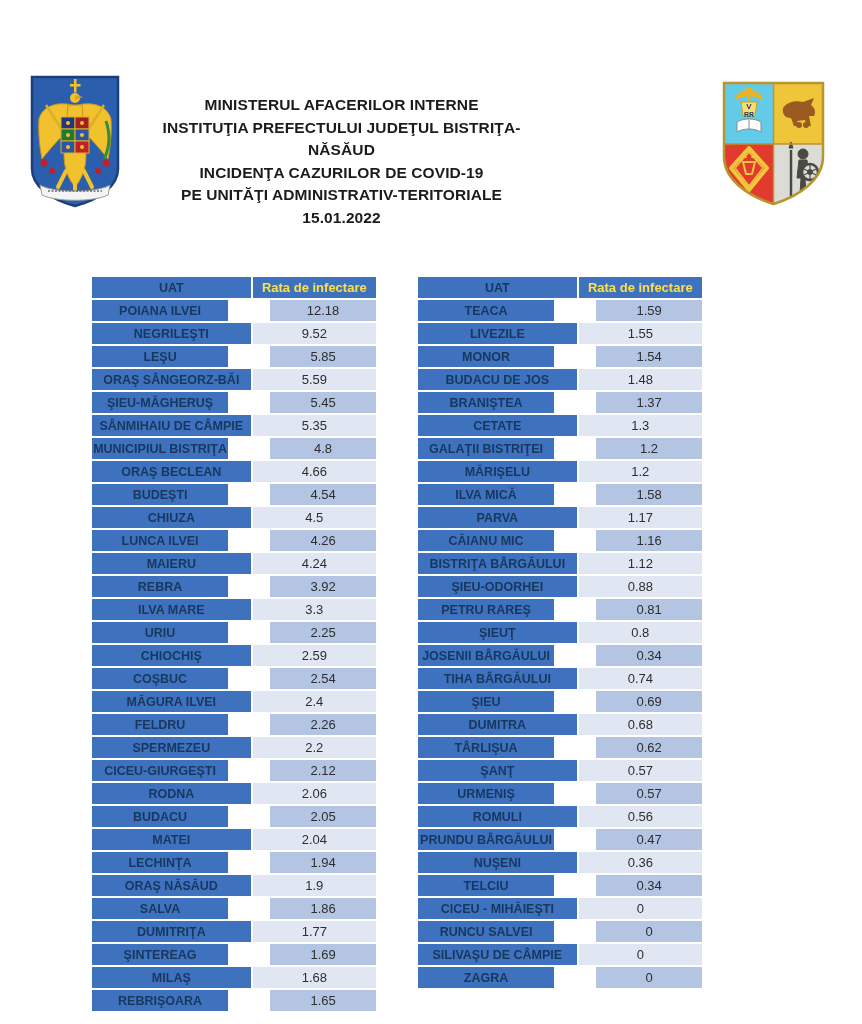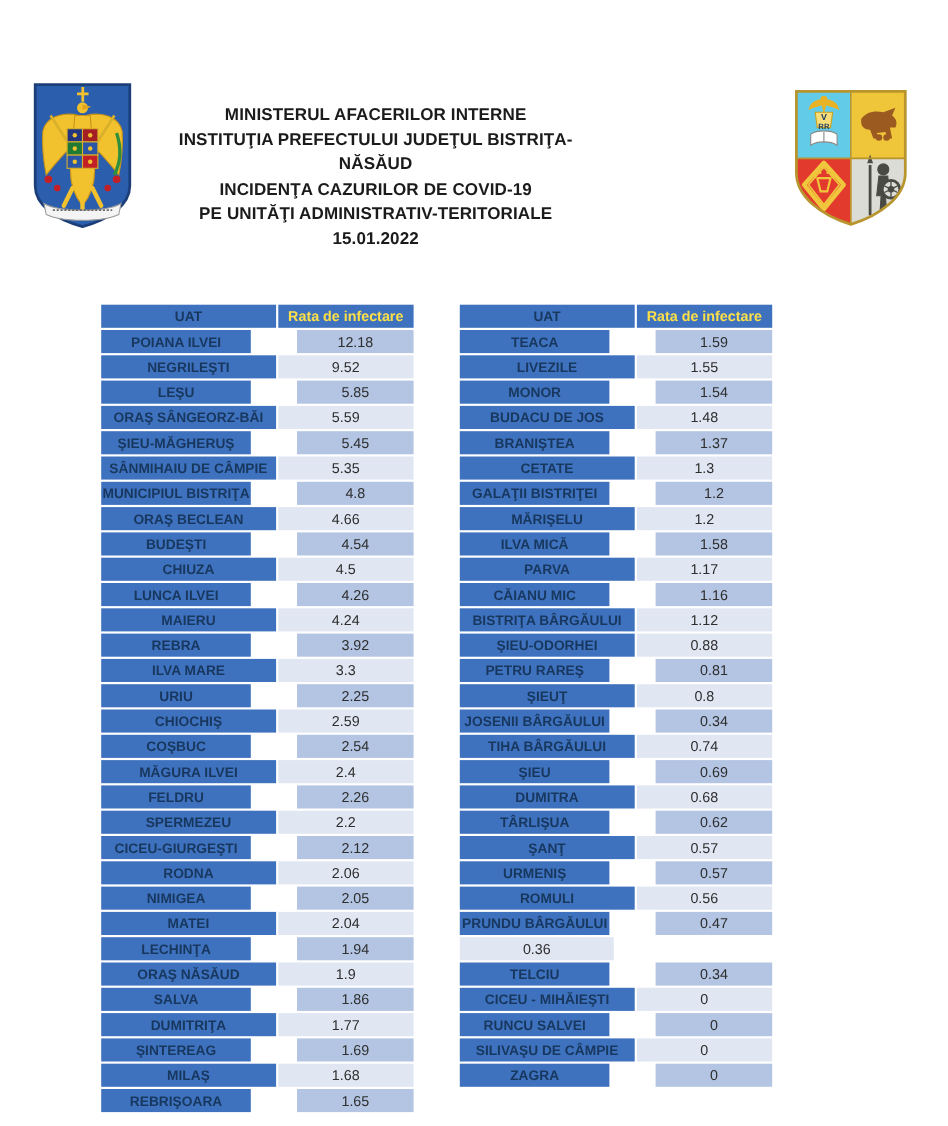--- a/index.html
+++ b/index.html
@@ -227,21 +227,21 @@
         </div>
         <div class="trow">
           <div class="cell name">CICEU-GIURGEŞTI</div>
           <div class="cell rate dark">2.12</div>
         </div>
         <div class="trow">
           <div class="cell name">RODNA</div>
           <div class="cell rate light">2.06</div>
         </div>
         <div class="trow">
-          <div class="cell name">NIMIGEA</div>
+          <div class="cell name">BUDACU</div>
           <div class="cell rate dark">2.05</div>
         </div>
         <div class="trow">
           <div class="cell name">MATEI</div>
           <div class="cell rate light">2.04</div>
         </div>
         <div class="trow">
           <div class="cell name">LECHINŢA</div>
           <div class="cell rate dark">1.94</div>
         </div>
@@ -367,20 +367,21 @@
         </div>
         <div class="trow">
           <div class="cell name">ROMULI</div>
           <div class="cell rate light">0.56</div>
         </div>
         <div class="trow">
           <div class="cell name">PRUNDU BÂRGĂULUI</div>
           <div class="cell rate dark">0.47</div>
         </div>
         <div class="trow">
+          <div class="cell name">NUŞENI</div>
           <div class="cell rate light">0.36</div>
         </div>
         <div class="trow">
           <div class="cell name">TELCIU</div>
           <div class="cell rate dark">0.34</div>
         </div>
         <div class="trow">
           <div class="cell name">CICEU - MIHĂIEŞTI</div>
           <div class="cell rate light">0</div>
         </div>

